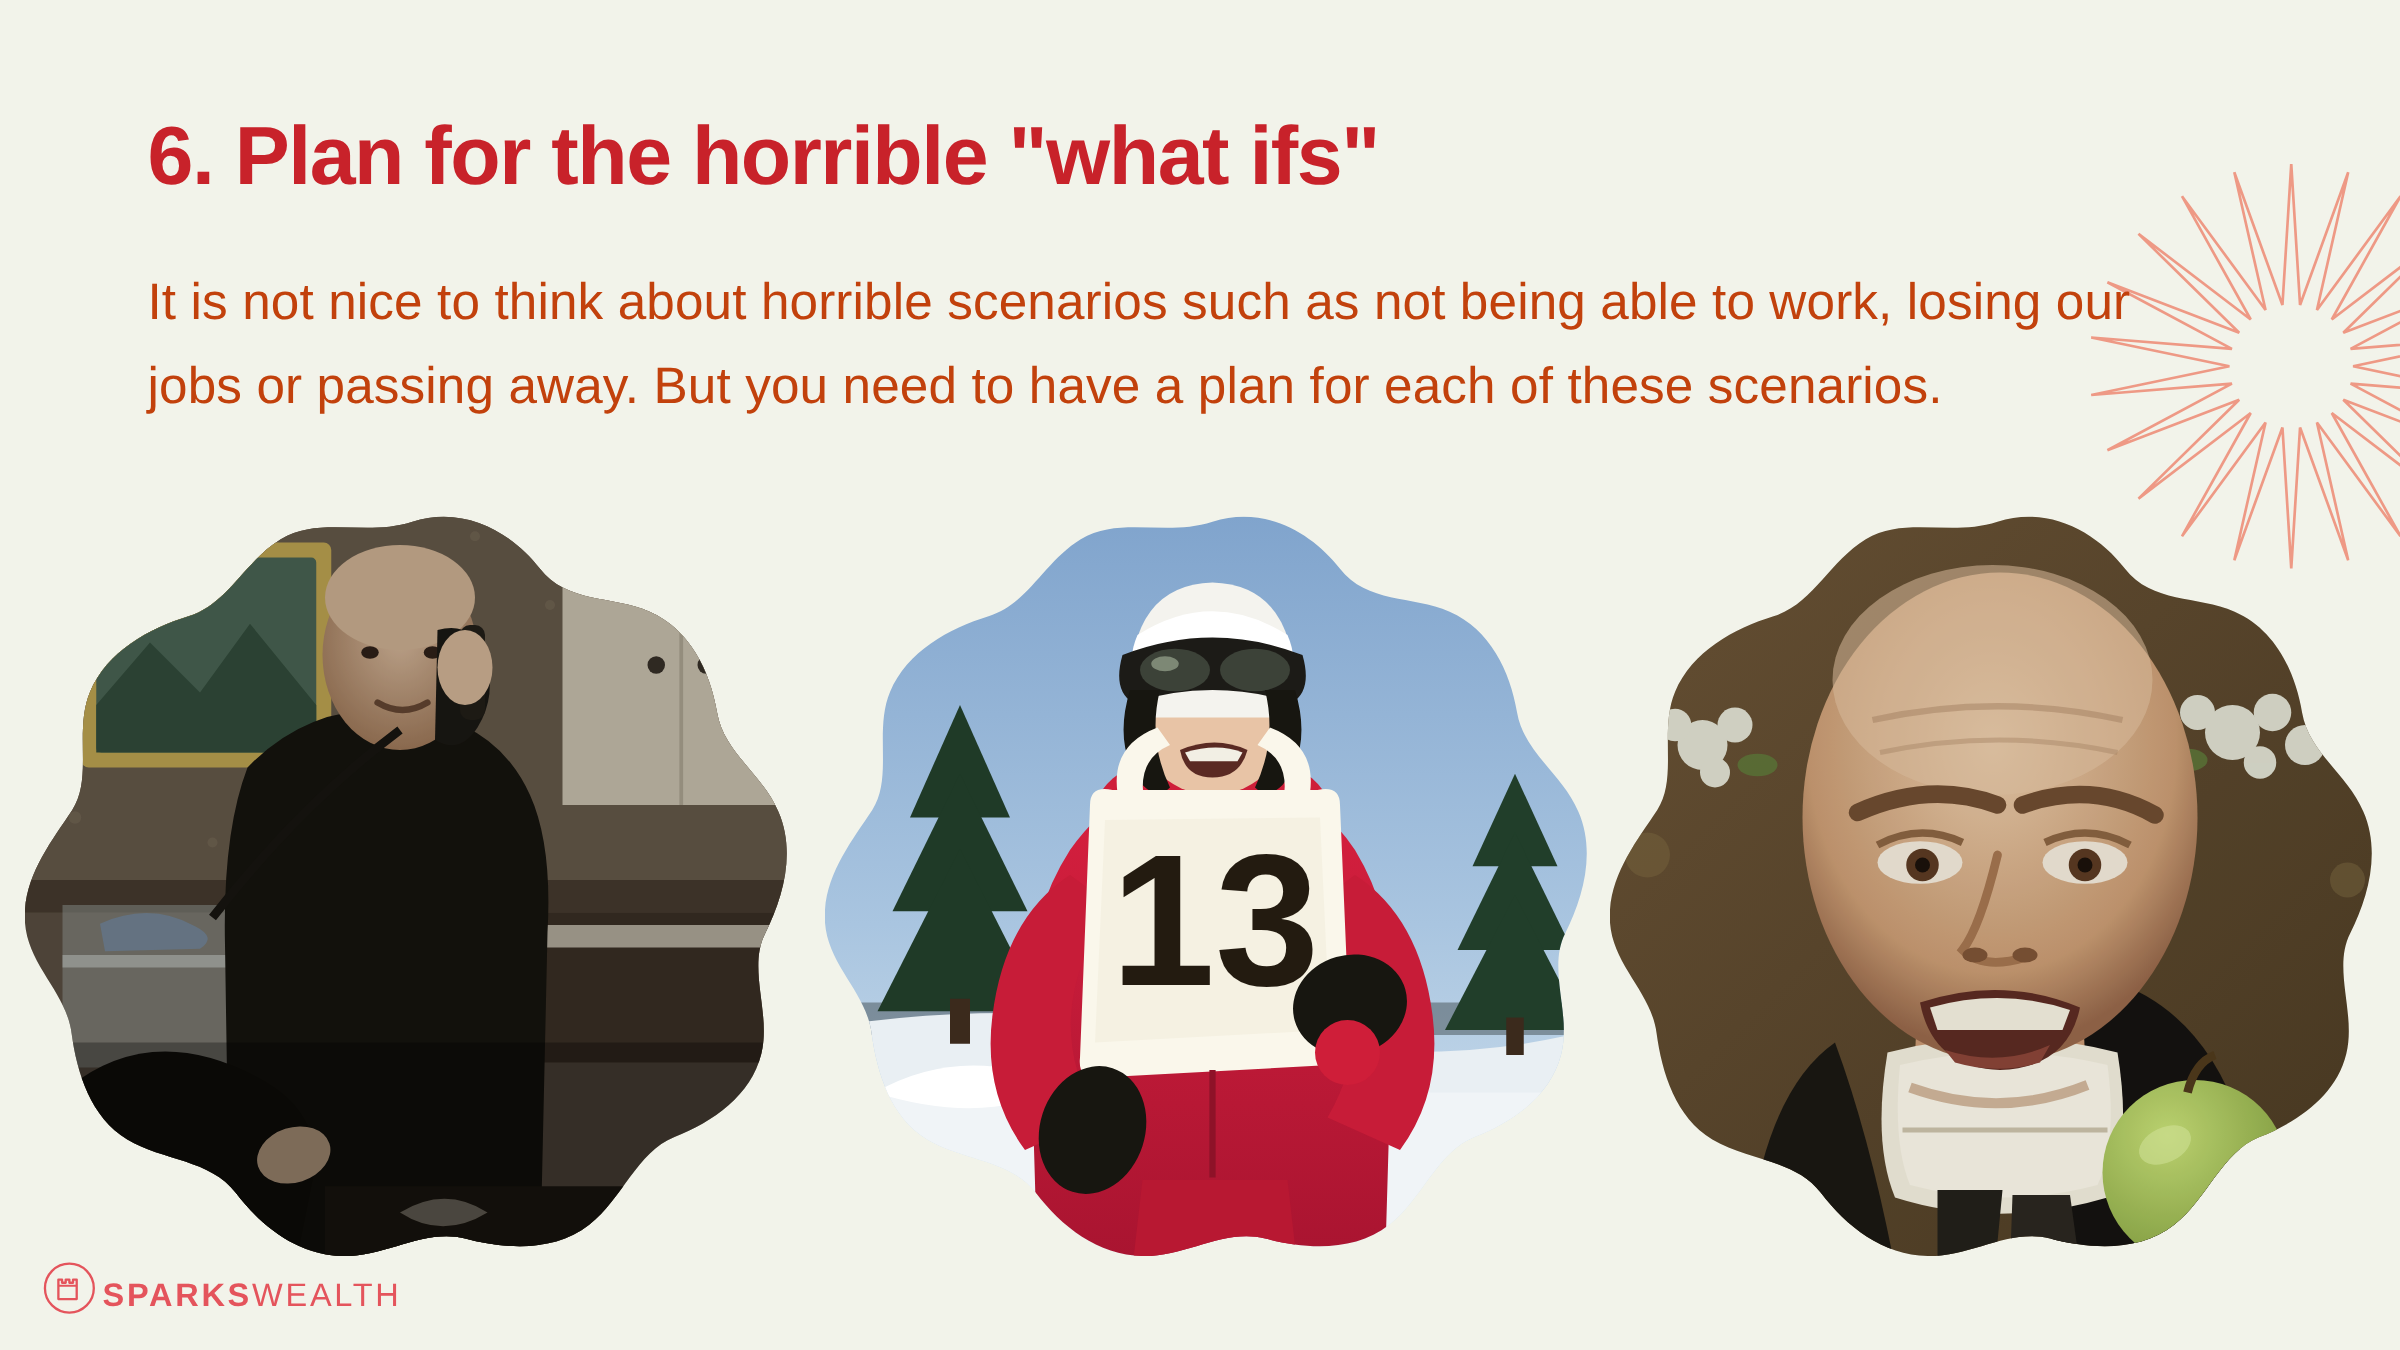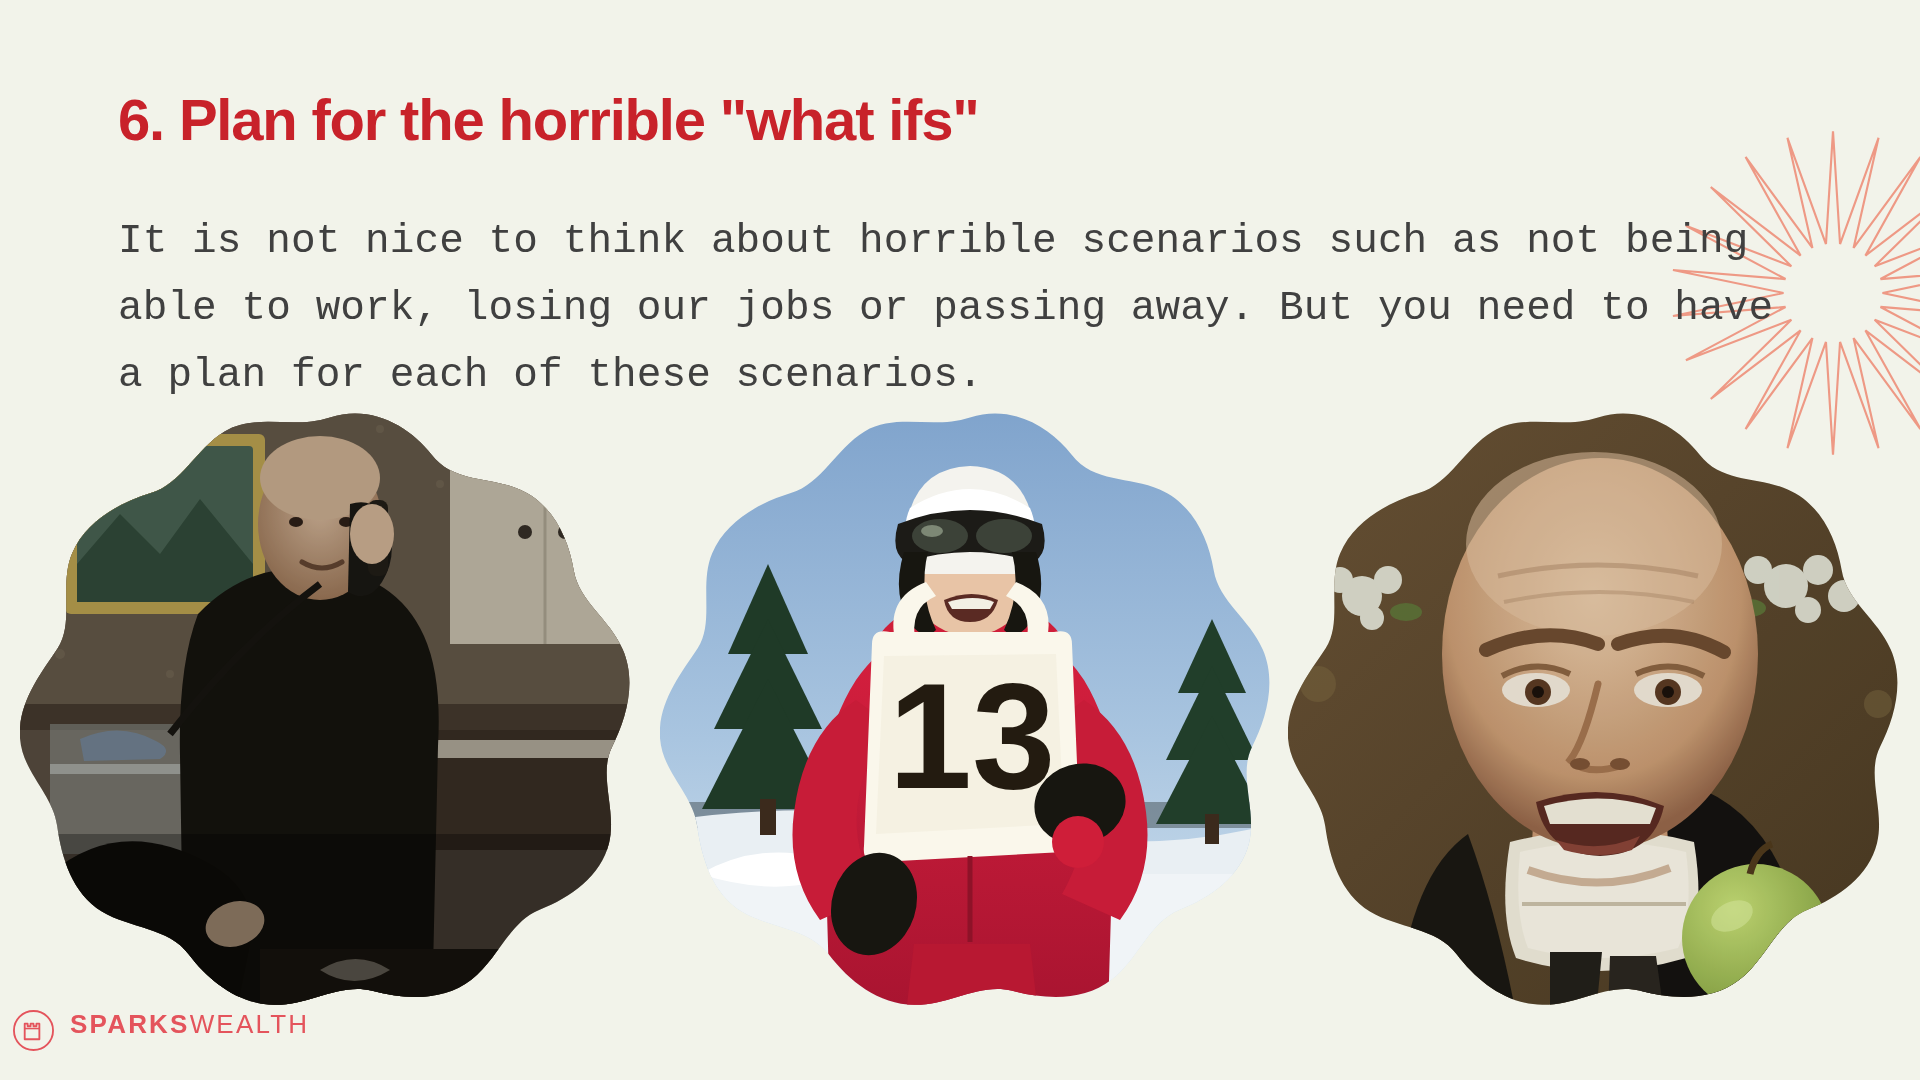--- a/index.html
+++ b/index.html
@@ -25,38 +25,38 @@
     width:330px;
     height:330px;
     pointer-events:none;
   }
 
   
   #heading {
     position:absolute;
     left:118px;
     top:86px;
-    font-size:58px;
+    font-size:66px;
     font-weight:bold;
     letter-spacing:-1.2px;
     color:#C8222A;
     white-space:nowrap;
     font-family:"Liberation Sans", sans-serif;
   }
 
   
   #body-text {
     position:absolute;
     left:118px;
     top:208px;
     width:1660px;
     font-size:41px;
     line-height:67px;
-    color:#404040;
-    font-family:Liberation Mono, monospace;
+    color:#c2410c;
+    font-family:Liberation Sans, sans-serif;
     font-weight:400;
     letter-spacing:0.1px;
   }
 
   
   #photo-row {
     position:absolute;
     left:0; top:404px;
     width:1916px; height:610px;
   }
@@ -71,25 +71,25 @@
     -webkit-clip-path:url(#blobClip);
     clip-path:url(#blobClip);
   }
   #photo-1 { left:20px;  top:0; }
   #photo-2 { left:660px; top:0; }
   #photo-3 { left:1288px; top:0; }
 
   
   #logo {
     position:absolute;
-    left:12px;
+    left:34px;
     bottom:28px;
     display:flex;
-    align-items:flex-start;
-    gap:15px;
+    align-items:flex-end;
+    gap:5px;
     z-index:40;
   }
   #logo-mark { width:43px; height:43px; flex:none; }
   #logo-text {
     font-size:26px;
     letter-spacing:2.2px;
     color:#E4545C;
     font-family:"Liberation Sans", sans-serif;
     white-space:nowrap;
   }

